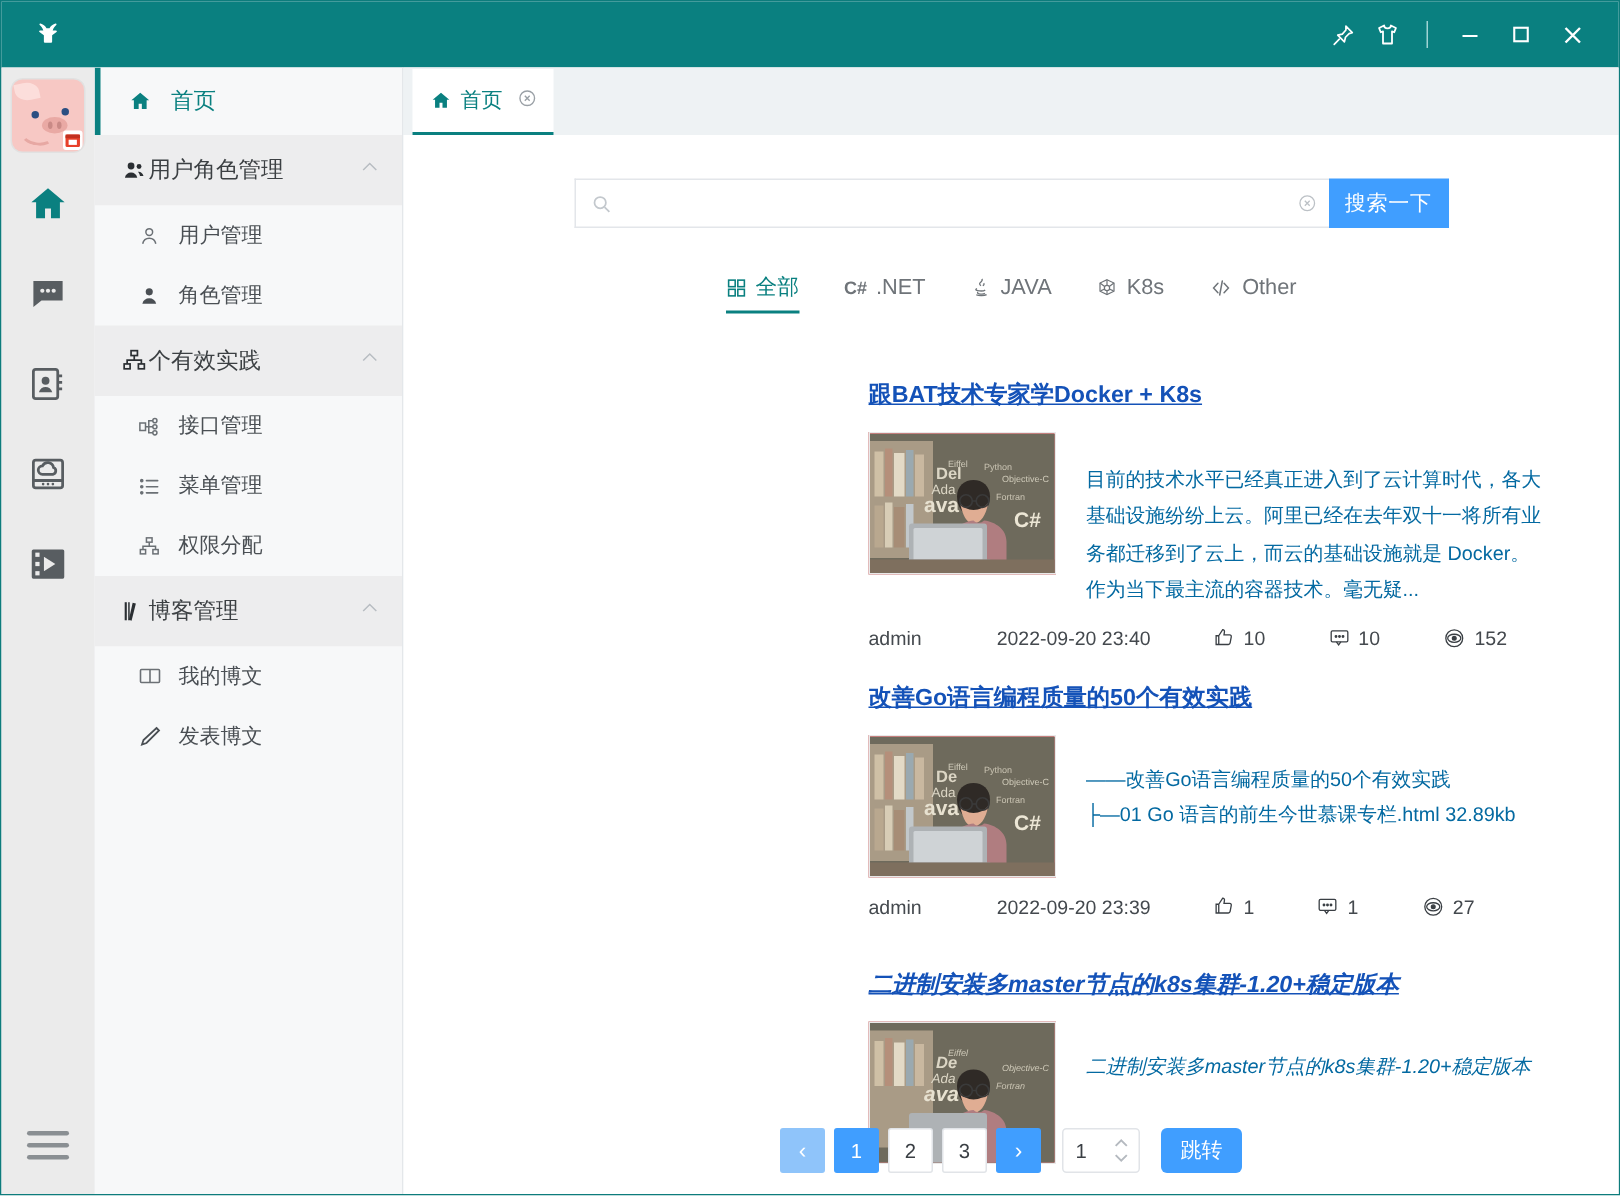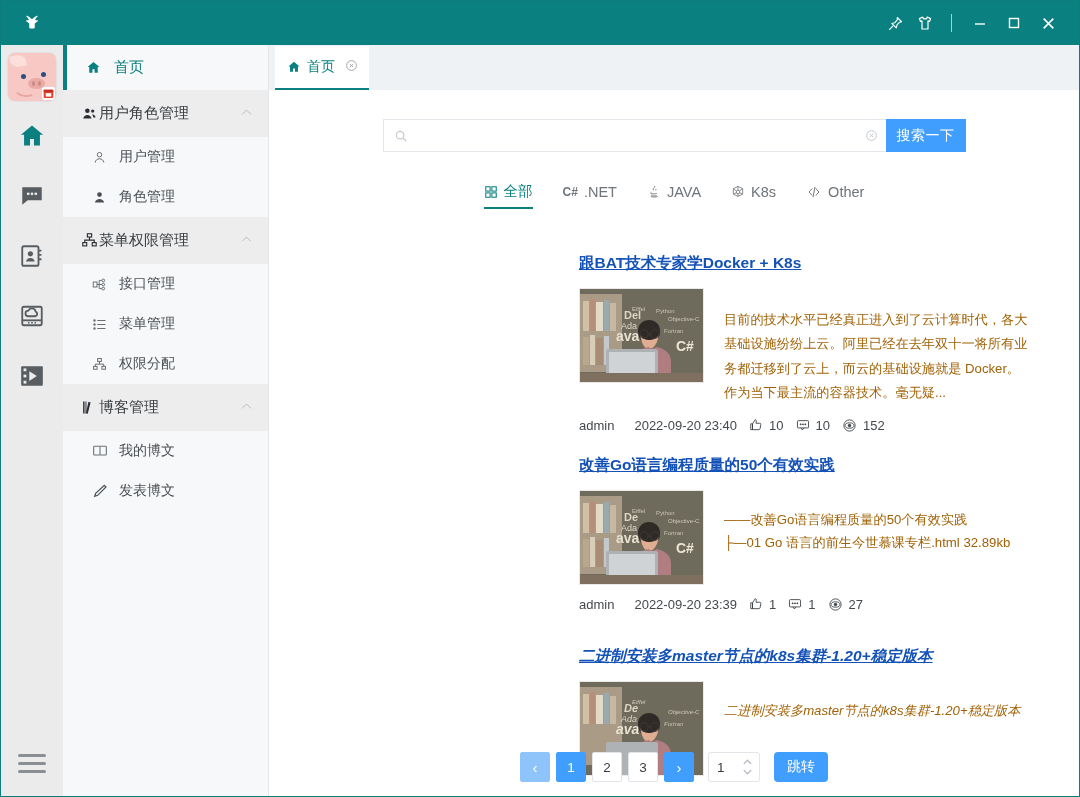--- a/index.html
+++ b/index.html
@@ -195,26 +195,26 @@
     margin-bottom: 14px; display: inline-block;
   }
   .post-body { display: flex; gap: 20px; }
   .thumb {
     width: 125px; height: 95px; min-width: 125px;
     border: 1px solid #e9e9e9; overflow: hidden;
     position: relative; background: #b91c1c;
   }
   .thumb svg { display:block; }
   .excerpt {
-    flex: 1; font-size: 13.2px; color: #a16207;
+    flex: 1; font-size: 13.2px; color: #0369a1;
     line-height: 1.85; padding-top: 20px;
     white-space: pre-line;
   }
   .meta {
-    display:flex; align-items:center; gap: 12px;
+    display:flex; align-items:center; gap: 42px;
     margin-top: 12px; font-size: 13px; color: #44494e;
   }
   .meta .m { display:flex; align-items:center; gap: 6px; }
   .meta .mdate { margin-left: 8px; text-align: center; }
 
   
   .pager {
     position: absolute; left: 0; right: 0; bottom: 14px;
     display: flex; justify-content: center; align-items: center; gap: 6px;
   }
@@ -411,21 +411,21 @@
 
       <div class="nav-group">
         <span class="nav-icon">
           <svg width="17" height="17" viewBox="0 0 24 24" fill="none" stroke="#2b2f33" stroke-width="1.6">
               <rect x="9" y="2.5" width="6" height="4.6"></rect>
               <rect x="2.5" y="15" width="5.6" height="4.6"></rect>
               <rect x="15.9" y="15" width="5.6" height="4.6"></rect>
               <path d="M12 7.1v4.3M5.3 15v-3.6h13.4V15"></path>
             </svg>
         </span>
-        <span class="gname">菜单权限管理</span>
+        <span class="gname">个有效实践</span>
         <span class="chev">
           <svg width="15" height="15" viewBox="0 0 24 24" fill="none" stroke="currentColor" stroke-width="1.6">
               <path d="M5 15l7-7 7 7"></path>
             </svg>
         </span>
       </div>
       <div class="nav-item">
         <span class="nav-icon">
           <svg width="15" height="15" viewBox="0 0 24 24" fill="none" stroke="#6b7075" stroke-width="1.6">
               <rect x="2" y="8" width="6" height="8"></rect>

